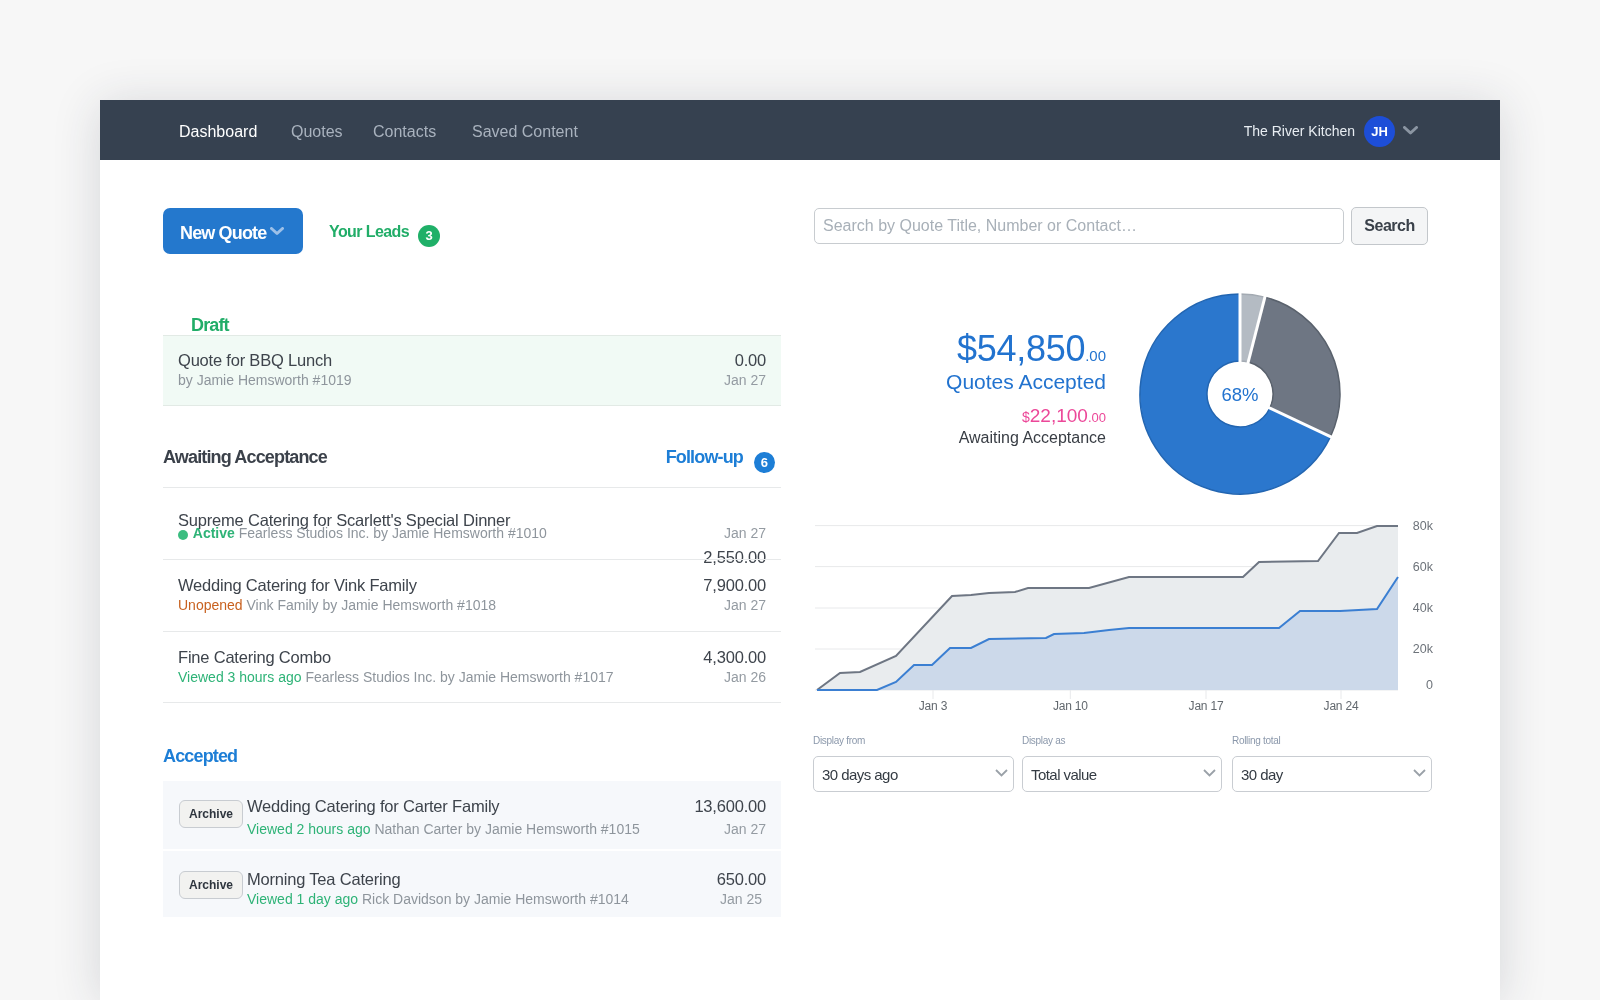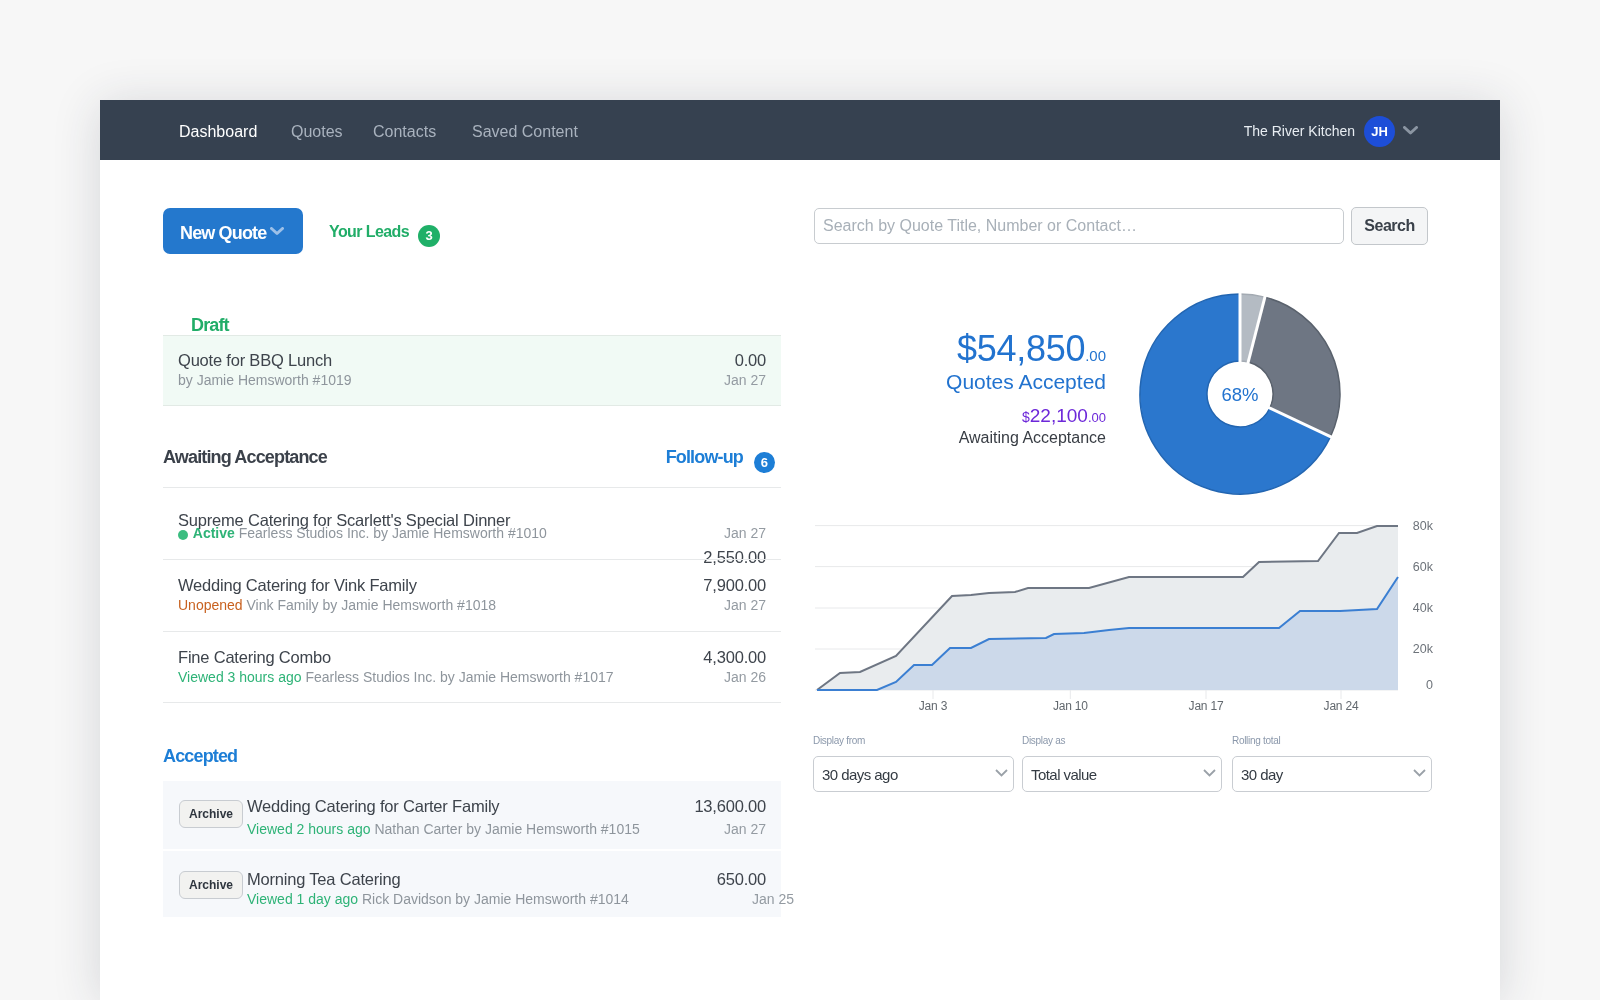--- a/index.html
+++ b/index.html
@@ -90,28 +90,28 @@
   <div class="abs" style="left:79px; top:699.5px; width:64px; height:28px; background:#f2f2f0; border:1px solid #c8ccd1; border-radius:6px; font-size:12px; font-weight:bold; color:#2e353e; text-align:center; line-height:26px;">Archive</div>
   <div class="abs ttl" style="left:147px; top:698px;">Wedding Catering for Carter Family</div>
   <div class="abs sub" style="left:147px; top:722.2px;"><span style="color:#2eb377;">Viewed 2 hours ago</span> Nathan Carter by Jamie Hemsworth #1015</div>
   <div class="abs amt rt" style="left:466px; top:698px; width:200px;">13,600.00</div>
   <div class="abs dt rt" style="left:466px; top:722.2px; width:200px;">Jan 27</div>
 
   <div class="abs" style="left:79px; top:771px; width:64px; height:28px; background:#f2f2f0; border:1px solid #c8ccd1; border-radius:6px; font-size:12px; font-weight:bold; color:#2e353e; text-align:center; line-height:26px;">Archive</div>
   <div class="abs ttl" style="left:147px; top:771px;">Morning Tea Catering</div>
   <div class="abs sub" style="left:147px; top:792.2px;"><span style="color:#2eb377;">Viewed 1 day ago</span> Rick Davidson by Jamie Hemsworth #1014</div>
   <div class="abs amt rt" style="left:466px; top:771px; width:200px;">650.00</div>
-  <div class="abs dt rt" style="left:494px; top:792.2px; width:200px;">Jan 25</div>
+  <div class="abs dt rt" style="left:462px; top:792.2px; width:200px;">Jan 25</div>
 
   <input class="abs" style="left: 714px; top: 108px; width: 530px; height: 36px; border: 1px solid rgb(200, 204, 208); border-radius: 5px; font-size: 16px; color: rgb(68, 68, 68); padding-left: 8px; font-family: &quot;Liberation Sans&quot;, sans-serif; outline: none;" placeholder="Search by Quote Title, Number or Contact…">
   <div class="abs" style="left:1251px; top:107px; width:77px; height:38px; background:#f4f5f6; border:1px solid #c3c7cb; border-radius:5px; font-size:16px; letter-spacing:-0.5px; font-weight:bold; color:#3a414a; text-align:center; line-height:36px;">Search</div>
 
   <div class="abs rt" style="left:606px; top:230.8px; width:400px; font-size:36px; letter-spacing:-0.3px; color:#2273cf; line-height:1;">$54,850<span style="font-size:15px; letter-spacing:0;">.00</span></div>
   <div class="abs rt" style="left:606px; top:270.5px; width:400px; font-size:21px; color:#2273cf; line-height:1;">Quotes Accepted</div>
-  <div class="abs rt" style="left:606px; top:306.1px; width:400px; font-size:19px; color:#6d28d9; line-height:1;"><span style="font-size:14px;">$</span>22,100<span style="font-size:13px;">.00</span></div>
+  <div class="abs rt" style="left:606px; top:306.1px; width:400px; font-size:19px; color:#ec4899; line-height:1;"><span style="font-size:14px;">$</span>22,100<span style="font-size:13px;">.00</span></div>
   <div class="abs rt" style="left:606px; top:329.5px; width:400px; font-size:16px; color:#383d44; line-height:1;">Awaiting Acceptance</div>
 
   <svg class="abs" style="left:1030px; top:184px;" width="220" height="220" viewBox="0 0 220 220">
     <path d="M110.00,10.00 A100,100 0 0 1 134.87,13.14 L118.21,78.04 A33,33 0 0 0 110.00,77.00 Z" fill="#b4bbc3" stroke="#a3aab2" stroke-width="1.5"></path>
     <path d="M134.87,13.14 A100,100 0 0 1 200.48,152.58 L139.86,124.05 A33,33 0 0 0 118.21,78.04 Z" fill="#6e7683" stroke="#59616c" stroke-width="1.5"></path>
     <path d="M200.48,152.58 A100,100 0 1 1 110.00,10.00 L110.00,77.00 A33,33 0 1 0 139.86,124.05 Z" fill="#2b77cd" stroke="#2265b1" stroke-width="1.5"></path>
     <g stroke="#fff" stroke-width="3">
       <line x1="110" y1="110" x2="110" y2="5"></line>
       <line x1="110" y1="110" x2="136.11" y2="8.29"></line>
       <line x1="110" y1="110" x2="204.10" y2="154.28"></line>

